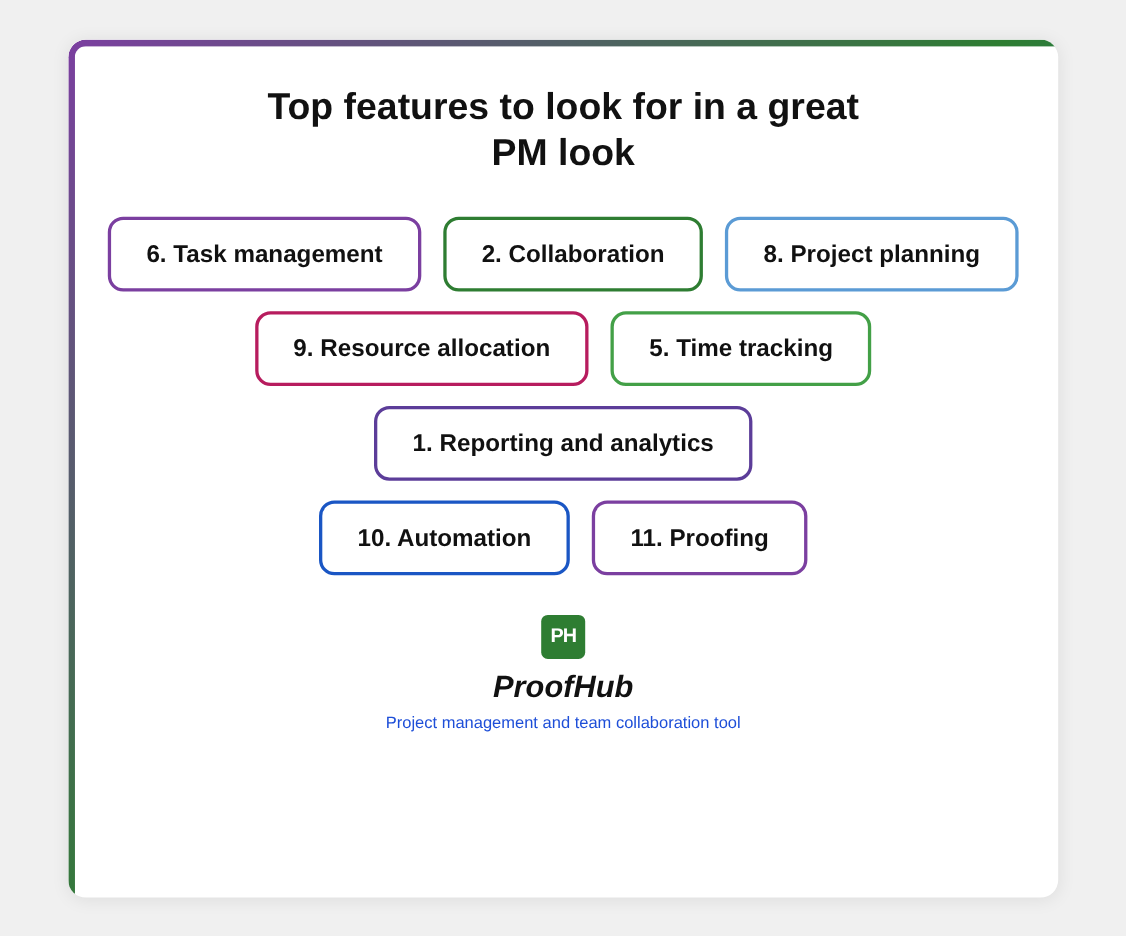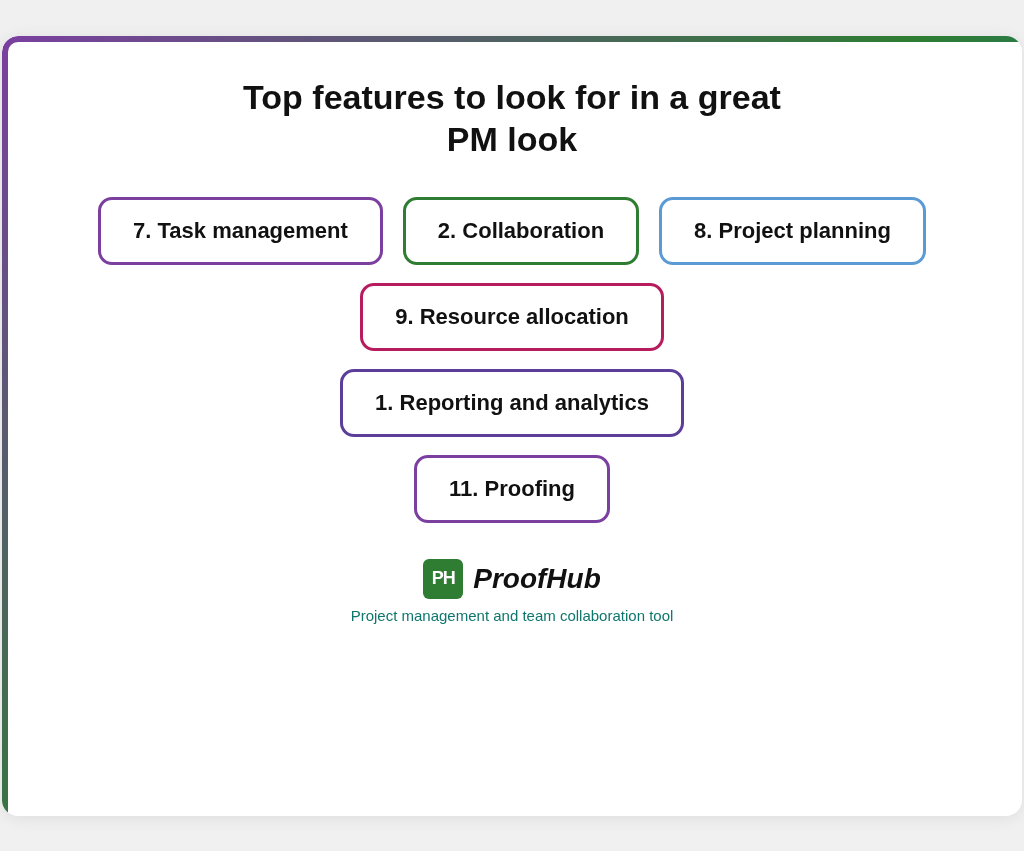--- a/index.html
+++ b/index.html
@@ -7,21 +7,21 @@
       background: #f0f0f0;
       display: flex;
       justify-content: center;
       align-items: center;
       min-height: 100vh;
       font-family: 'Arial', sans-serif;
     }
     .card {
       background: white;
       border-radius: 16px;
-      width: 1020px;
+      width: 900px;
       min-height: 780px;
       padding: 40px 50px 36px 50px;
       position: relative;
       overflow: hidden;
       box-shadow: 0 2px 16px rgba(0,0,0,0.08);
     }
     
     .card::before {
       content: '';
       position: absolute;
@@ -88,21 +88,21 @@
 
     .branding {
       display: flex;
       flex-direction: column;
       align-items: center;
       margin-top: 36px;
       gap: 8px;
     }
     .brand-row {
       display: flex;
-      flex-direction: row;
+      flex-direction: column;
       align-items: center;
       gap: 10px;
     }
     .ph-logo {
       background: #2e7d32;
       color: white;
       font-size: 18px;
       font-weight: 900;
       border-radius: 6px;
       width: 40px;
@@ -113,52 +113,54 @@
       letter-spacing: -1px;
     }
     .brand-name {
       font-size: 28px;
       font-weight: 900;
       color: #111;
       font-style: italic;
     }
     .brand-tagline {
       font-size: 15px;
-      color: #0f766e;
+      color: #1d4ed8;
       font-weight: 400;
     }
   </style>
 </head>
 <body>
 
 <div class="card">
   <div class="content">
     <h1 class="title">
       <span>Top features to look for in a great</span><br>
       <span>PM look</span>
     </h1>
 
     <div class="features-grid">
 
       <div class="row">
-        <div class="badge purple">7. Task management</div>
+        <div class="badge purple">6. Task management</div>
         <div class="badge green-dark">2. Collaboration</div>
         <div class="badge blue-light">8. Project planning</div>
       </div>
 
       <div class="row">
         <div class="badge crimson">9. Resource allocation</div>
+        <div class="badge green-med">5. Time tracking</div>
       </div>
 
       <div class="row">
         <div class="badge indigo">1. Reporting and analytics</div>
       </div>
 
 
       <div class="row">
+        <div class="badge blue-mid">10. Automation</div>
         <div class="badge purple2">11. Proofing</div>
       </div>
     </div>
 
     <div class="branding">
       <div class="brand-row">
         <div class="ph-logo">PH</div>
         <span class="brand-name">ProofHub</span>
       </div>
       <span class="brand-tagline">Project management and team collaboration tool</span>

